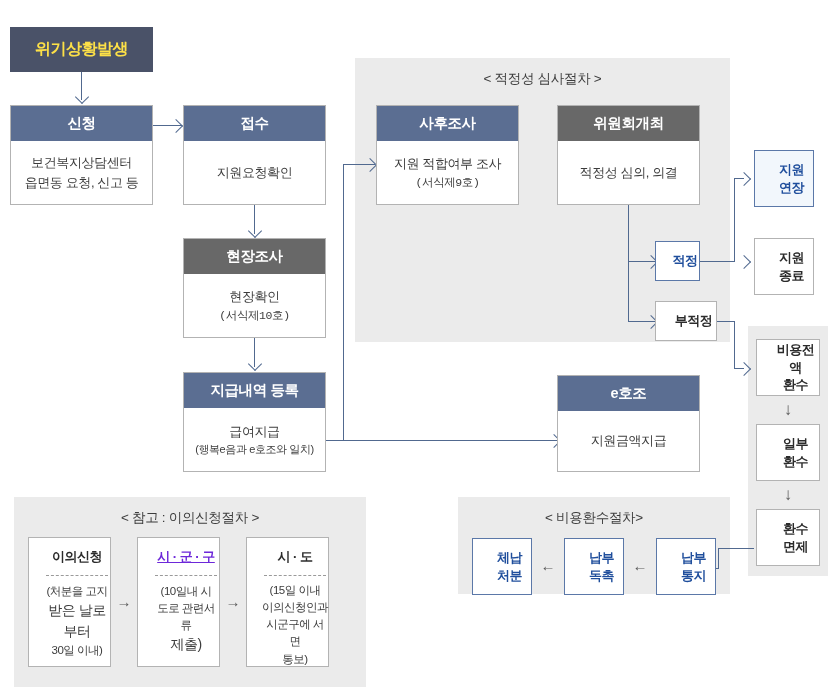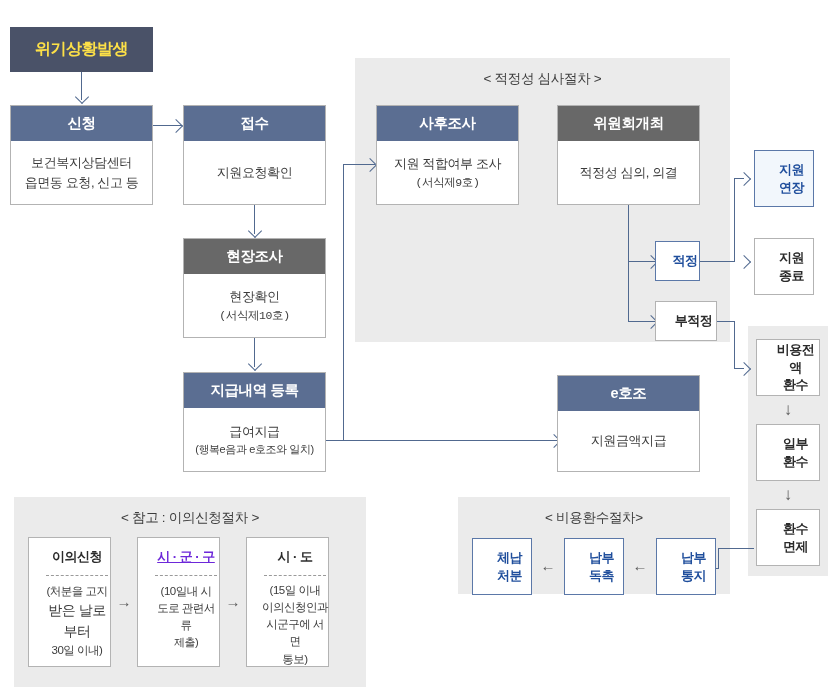--- a/index.html
+++ b/index.html
@@ -263,21 +263,21 @@
     <span style="font-size:11.5px;line-height:1.5;">30일 이내)</span>
   </div>
   <div class="garrow" style="left:111px;top:594px;width:26px;font-size:15px;">→</div>
 
   <div class="plain" style="left:137px;top:537px;width:83px;height:130px;flex-direction:column;
               justify-content:flex-start;padding-top:10px;">
     <span style="font-weight:bold;font-size:13px;color:#6d28d9;text-decoration:underline;">시 · 군 · 구</span>
     <span style="display:block;width:62px;border-top:1px dashed #9a9a9a;margin:9px 0 7px;"></span>
     <span style="font-size:11.5px;line-height:1.5;">(10일내 시</span>
     <span style="font-size:11.5px;line-height:1.5;">도로 관련서류</span>
-    <span style="font-size:11px;line-height:1.5;text-align:center;">제출)</span>
+    <span style="font-size:14px;line-height:1.5;text-align:center;">제출)</span>
   </div>
   <div class="garrow" style="left:220px;top:594px;width:26px;font-size:15px;">→</div>
 
   <div class="plain" style="left:246px;top:537px;width:83px;height:130px;flex-direction:column;
               justify-content:flex-start;padding-top:10px;">
     <span style="font-weight:bold;font-size:13px;color:#2b2b2b;">시 · 도</span>
     <span style="display:block;width:62px;border-top:1px dashed #9a9a9a;margin:9px 0 6px;"></span>
     <span style="font-size:11.5px;line-height:1.5;">(15일 이내</span>
     <span style="font-size:11.5px;line-height:1.5;">이의신청인과</span>
     <span style="font-size:11.5px;line-height:1.5;">시군구에 서면</span>

